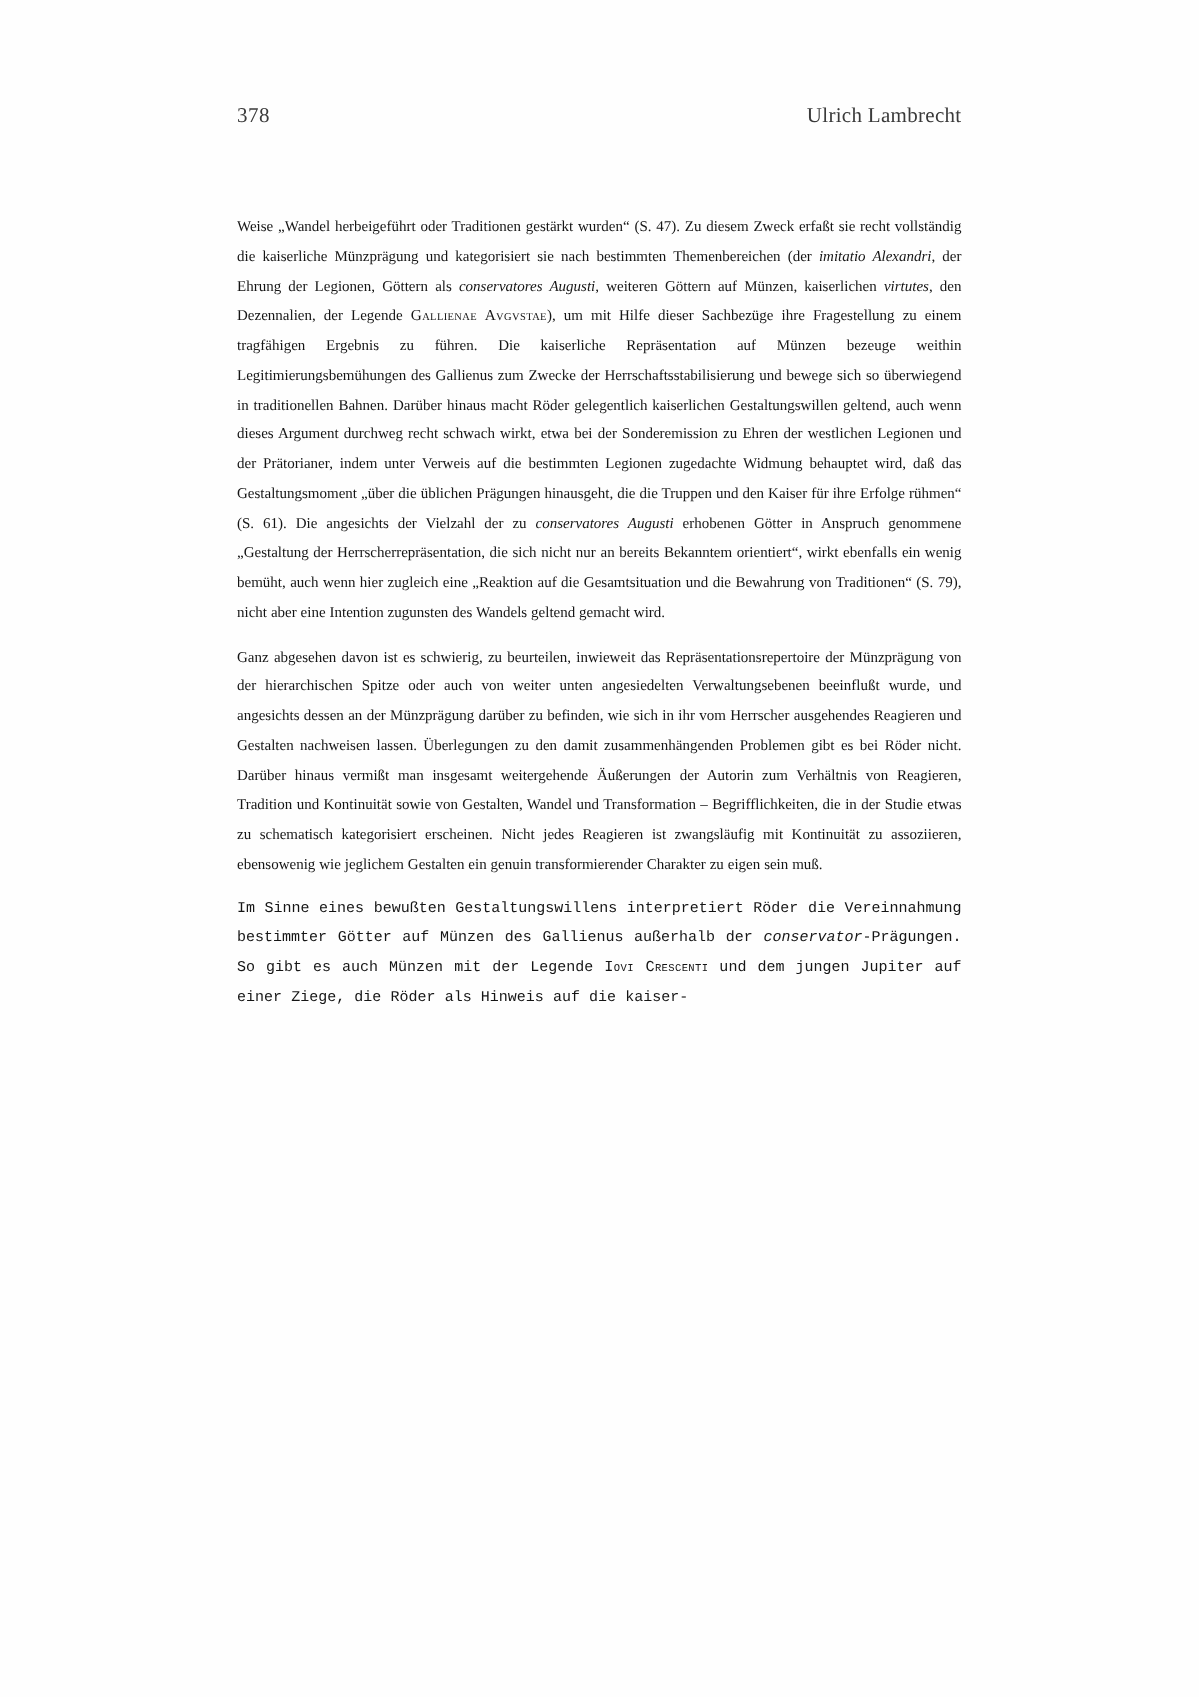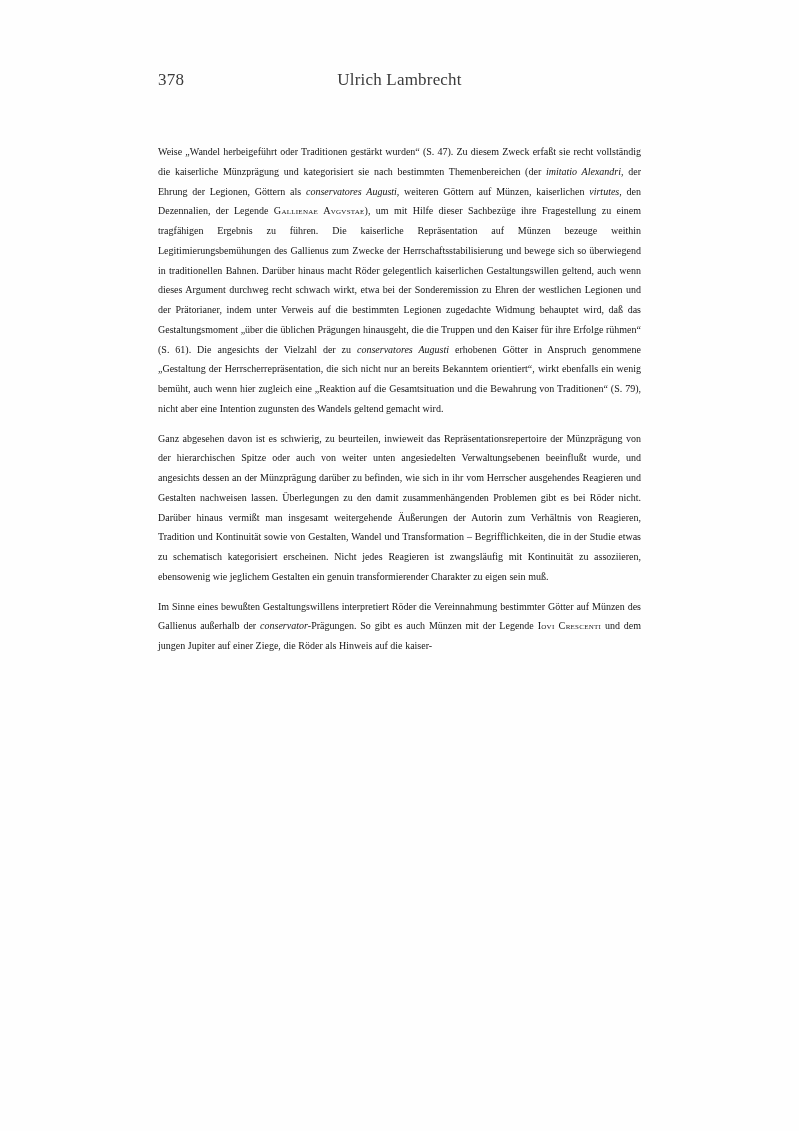--- a/index.html
+++ b/index.html
@@ -22,55 +22,56 @@
     width: 799px;
     height: 1131px;
     background: #fefefe;
   }
   .running-head {
     position: absolute;
     left: 158px;
     top: 70px;
     width: 483px;
     height: 20px;
-    font-size: 17px;
+    font-size: 14px;
     color: #3a3a3a;
   }
   .folio {
     position: absolute;
     left: 0;
     top: 0;
     letter-spacing: 0.3px;
   }
   .head-author {
     position: absolute;
     left: 0;
     top: 0;
     width: 483px;
-    text-align: center;
+    text-align: right;
     letter-spacing: 0.2px;
   }
   .textblock {
     position: absolute;
     left: 158px;
     top: 142px;
     width: 483px;
   }
   p.para {
     margin: 0 0 10px 0;
     font-size: 10px;
     line-height: 19.75px;
     text-align: justify;
     text-justify: inter-word;
     color: #151515;
     hyphens: none;
     word-spacing: 0.1px;
   }
   p.para:last-child {
     margin-bottom: 0;
+    font-family: Liberation Mono, monospace;
   }
   i, .it {
     font-style: italic;
   }
   .sc {
     font-variant: small-caps;
     font-size: 1.02em;
     letter-spacing: 0.25px;
   }
 </style>

